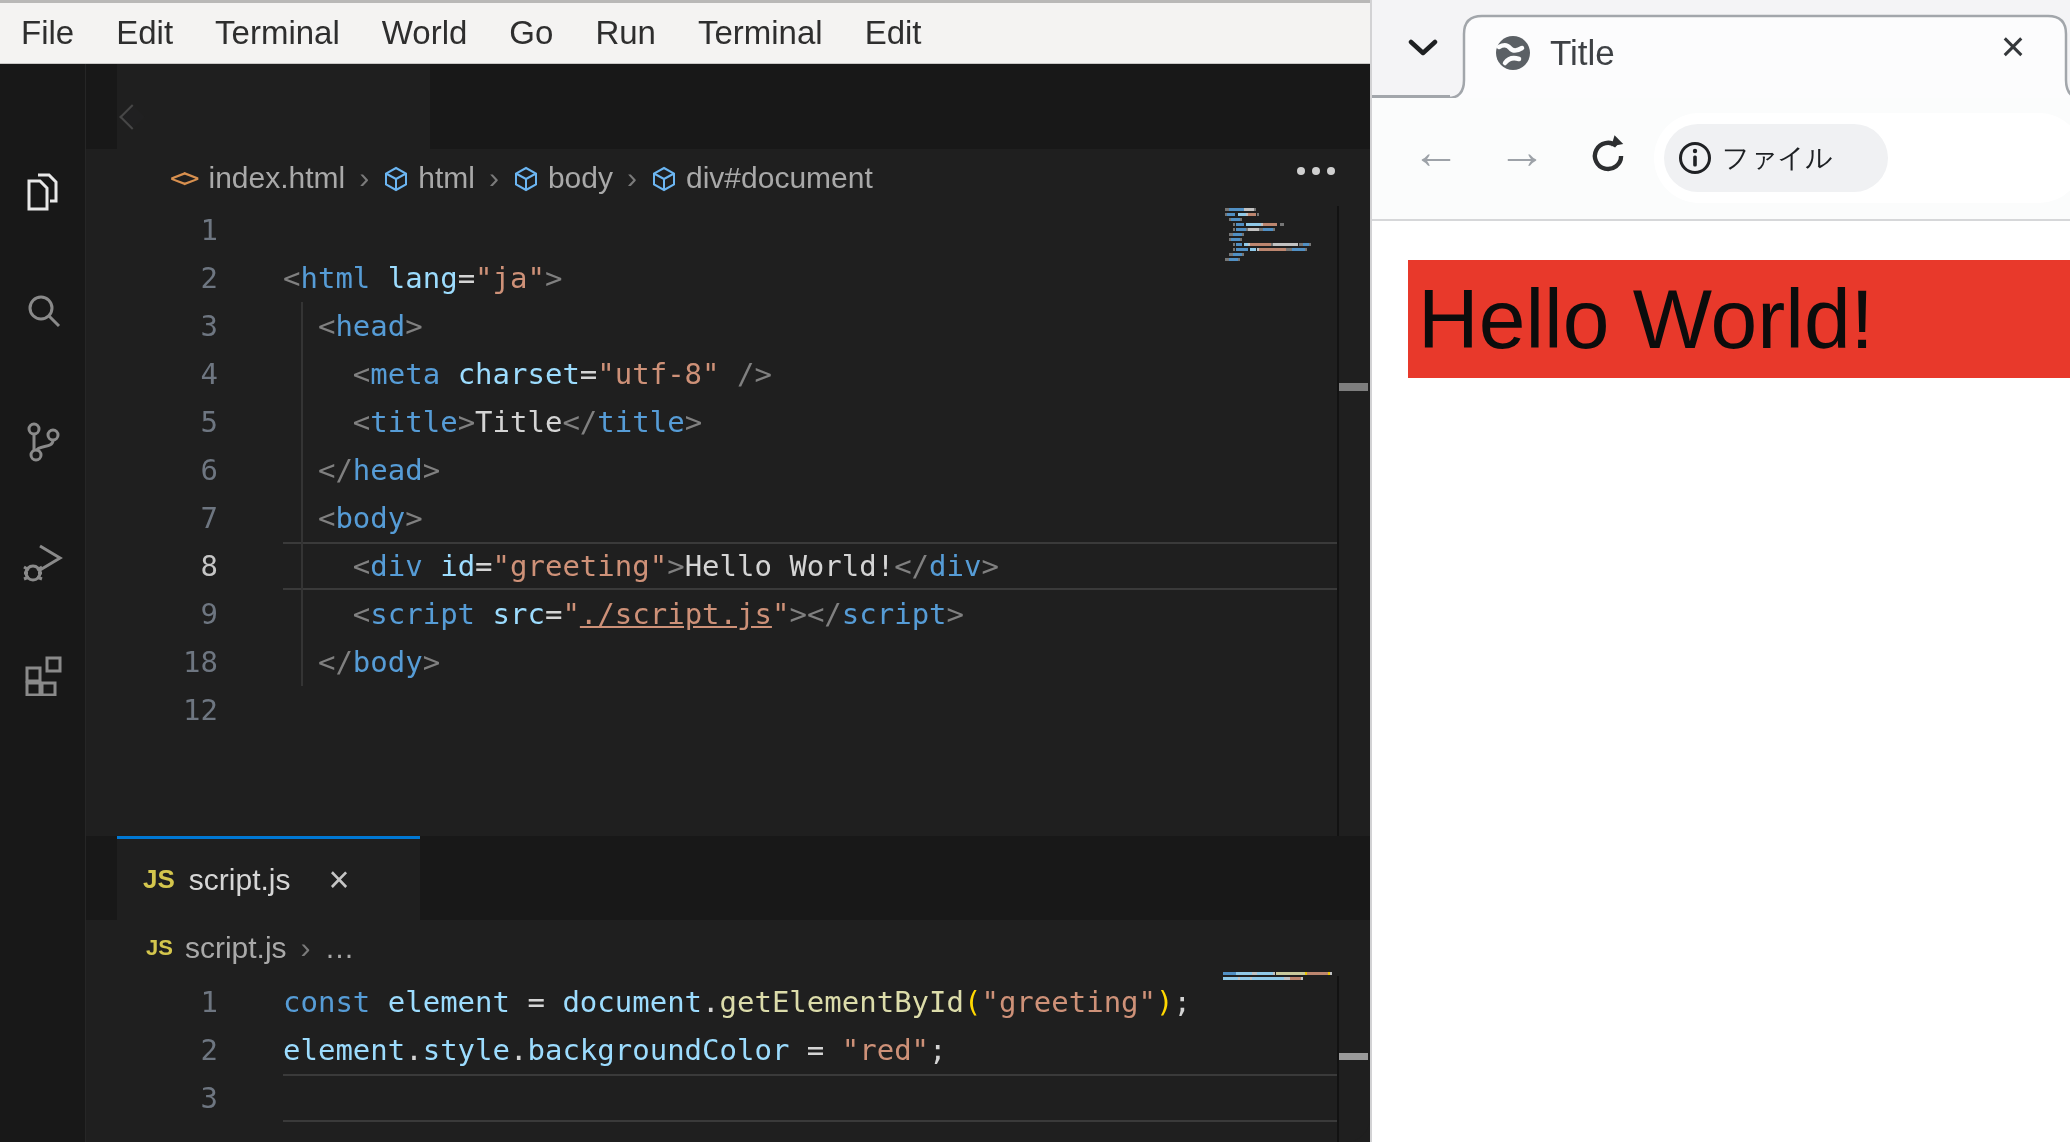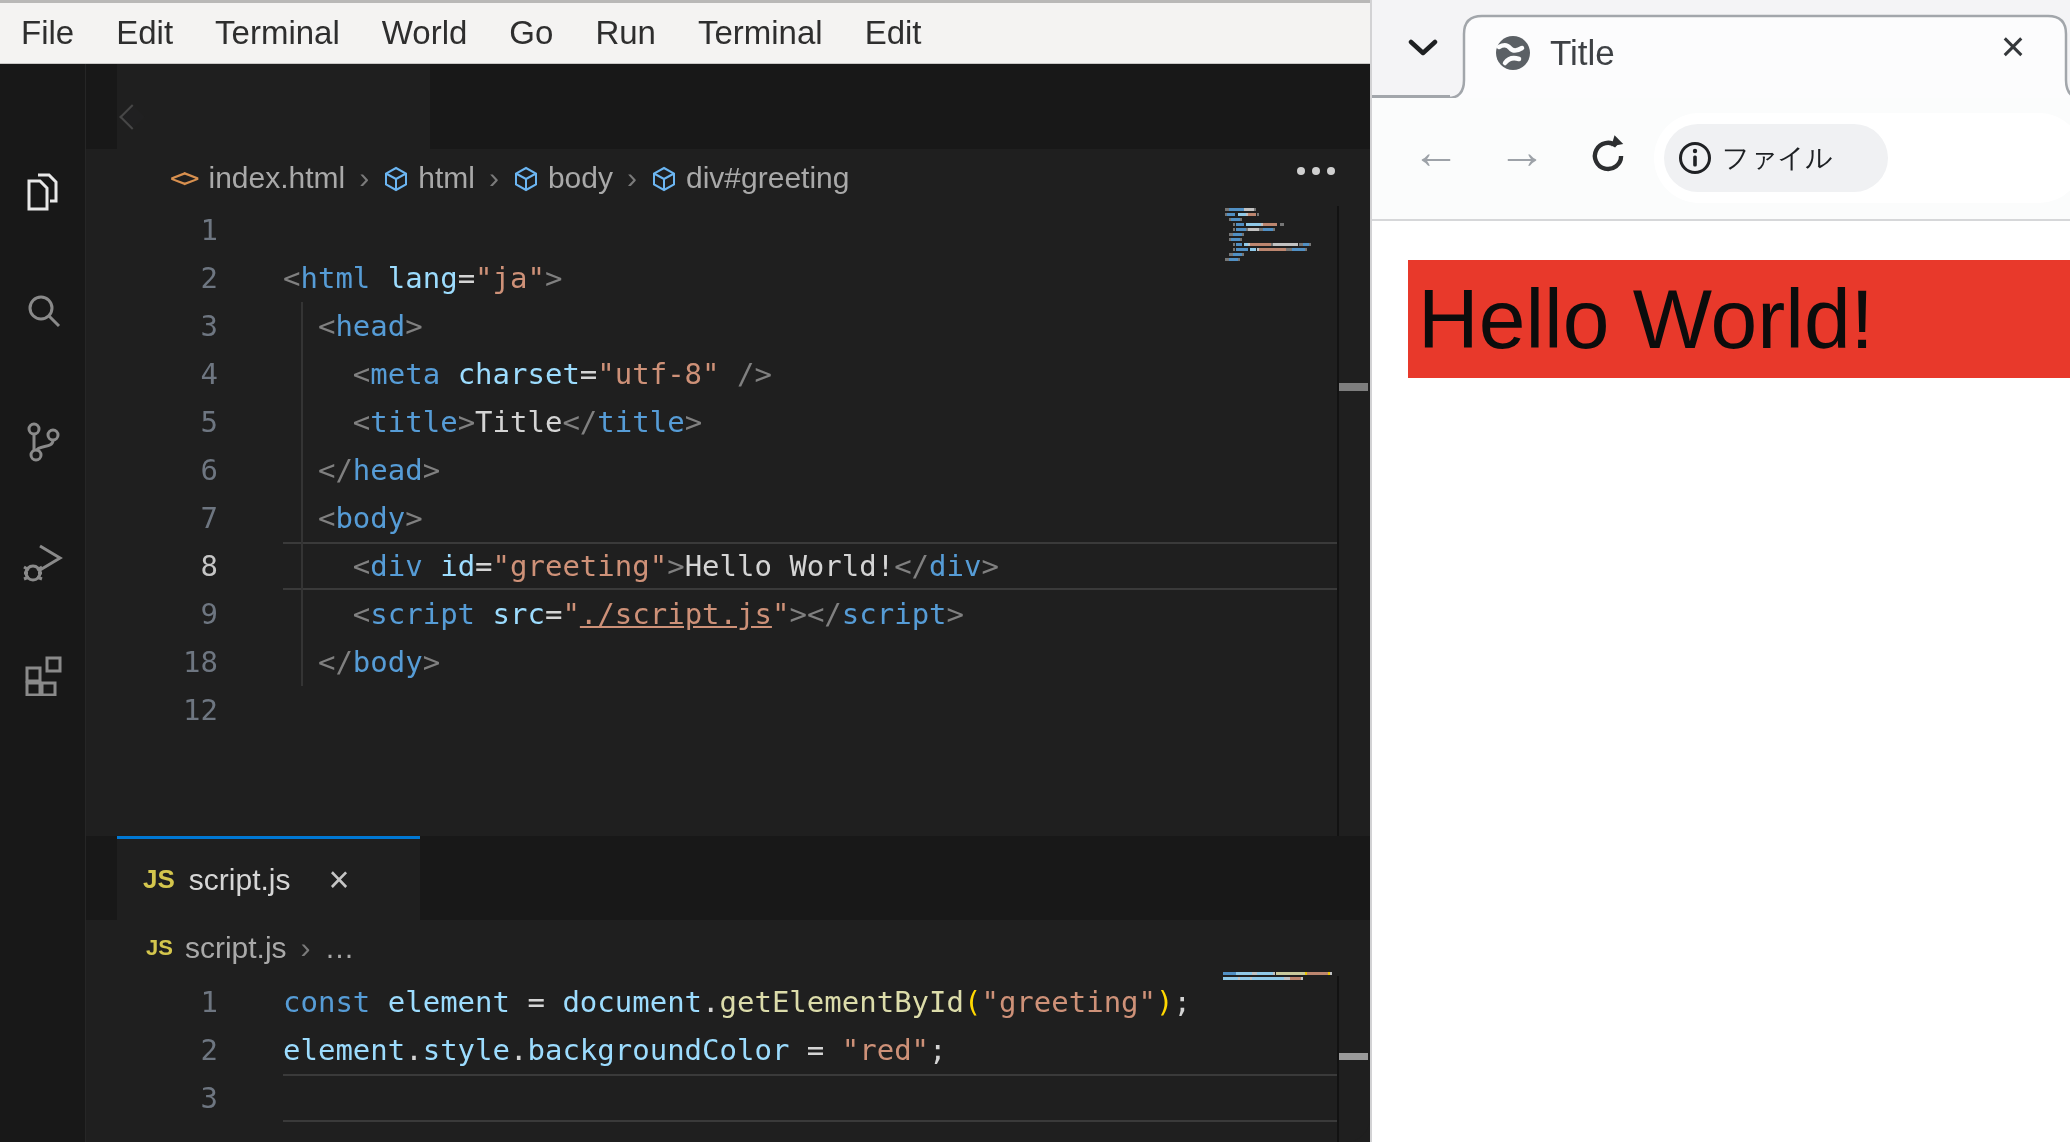--- a/index.html
+++ b/index.html
@@ -158,21 +158,21 @@
       <span>html</span>
       <span class="bc-sep">›</span>
       <svg class="bc-cube" width="26" height="26" viewBox="0 0 26 26" fill="none" stroke="#6cb6f2" stroke-width="2">
         <path d="M13 2 L23 7.5 V18.5 L13 24 L3 18.5 V7.5 Z M3 7.5 L13 13 L23 7.5 M13 13 V24"></path>
         </svg>
       <span>body</span>
       <span class="bc-sep">›</span>
       <svg class="bc-cube" width="26" height="26" viewBox="0 0 26 26" fill="none" stroke="#6cb6f2" stroke-width="2">
         <path d="M13 2 L23 7.5 V18.5 L13 24 L3 18.5 V7.5 Z M3 7.5 L13 13 L23 7.5 M13 13 V24"></path>
         </svg>
-      <span>div#greeting</span>
+      <span>div#document</span>
     </div>
 
     <div id="rows-html" class="code-rows">
         <div class="code-row">
           <div class="ln">1</div>
         </div>
         <div class="code-row">
           <div class="ln">2</div>
           <pre class="codeln"><span style="color: rgb(128, 128, 128);">&lt;</span><span style="color: rgb(86, 156, 214);">html</span><span style="color: rgb(212, 212, 212);"> </span><span style="color: rgb(156, 220, 254);">lang</span><span style="color: rgb(212, 212, 212);">=</span><span style="color: rgb(206, 145, 120);">"ja"</span><span style="color: rgb(128, 128, 128);">&gt;</span></pre>
         </div>

